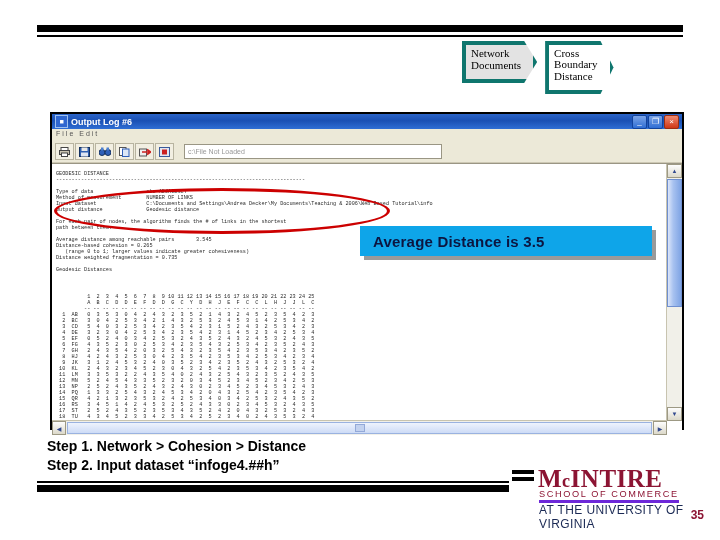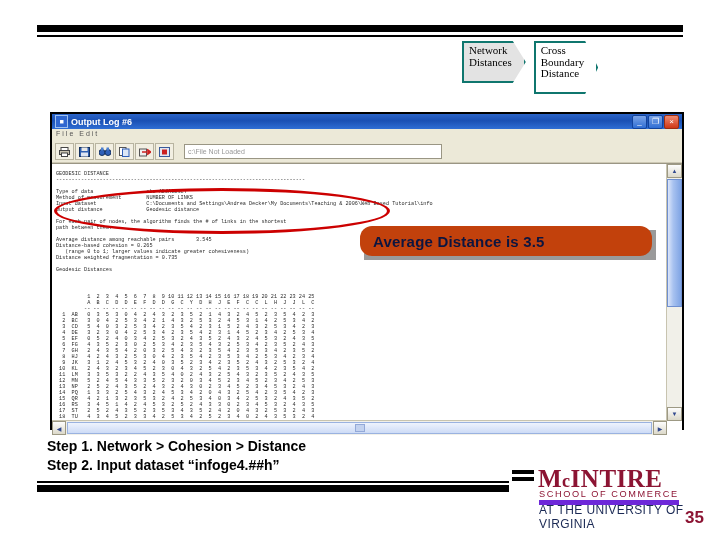--- a/index.html
+++ b/index.html
@@ -19,24 +19,24 @@
     position:absolute;left:55px;top:38px;width:380px;
     text-align:center;color:#c2005a;font-weight:bold;font-size:25px;
     line-height:30px;letter-spacing:.2px;
   }
   .title .l2{display:block;}
 
   
   .chev-row{position:absolute;left:462px;top:41px;height:56px;display:flex;align-items:flex-start;}
   .chev{
     position:relative;height:42px;box-sizing:border-box;
-    border:2px solid #0f766e;background:#fff;
+    border:4px solid #0f766e;background:#fff;
     font-family:"Liberation Serif", serif;font-size:11px;line-height:11.5px;
-    color:#000;display:flex;align-items:flex-start;
-    padding:2px 12px 2px 5px;
+    color:#000;display:flex;align-items:flex-end;
+    padding:2px 12px 8px 5px;
     clip-path:polygon(0 0, calc(100% - 13px) 0, 100% 50%, calc(100% - 13px) 100%, 0 100%);
   }
   .chev.filled{background:#e3e3e3;}
   .chev.tall{height:53px;}
   .chev .ctext{display:block;}
   .chev-gap{width:4px;}
 
   
   .win{
     position:absolute;left:50px;top:112px;width:634px;height:318px;
@@ -102,23 +102,22 @@
   .ellipse{
     position:absolute;left:54px;top:188px;width:330px;height:40px;
     border:3px solid #cc0000;border-radius:50%;background:transparent;
     pointer-events:none;
   }
 
   
   .callout-shadow{position:absolute;left:364px;top:230px;width:292px;height:30px;background:#9a9a9a;}
   .callout{
     position:absolute;left:360px;top:226px;width:292px;height:30px;
-    background:#c2410c;display:flex;align-items:center;padding-left:13px;
+    background:#0ea5e9;display:flex;align-items:center;padding-left:13px;
     box-sizing:border-box;
-    border-radius:12px;
   }
   .callout span{color:#0c1540;font-weight:bold;font-size:15px;letter-spacing:.2px;}
 
   
   .steps{position:absolute;left:47px;top:437px;font-size:14px;font-weight:bold;color:#000;
     line-height:19px;}
   .steps .ln{display:block;white-space:nowrap;}
 
   
   .bot-thin{position:absolute;left:37px;top:481px;width:472px;height:2px;background:#000;}
@@ -126,40 +125,40 @@
 
   
   .logo{position:absolute;left:512px;top:462px;width:176px;height:54px;}
   .logo .dashes{position:absolute;left:0;top:8px;width:22px;}
   .logo .dashes i{display:block;height:4px;background:#000;margin-bottom:3px;}
   .logo .mc{position:absolute;left:26px;top:4px;color:#8c1433;font-weight:bold;
     font-family:"Liberation Serif", serif;font-size:25px;line-height:25px;letter-spacing:.5px;}
   .logo .mc small{font-size:18px;}
   .logo .soc{position:absolute;left:27px;top:27px;color:#8c1433;font-size:9.2px;
     letter-spacing:1.6px;font-family:"Liberation Sans", sans-serif;
-    border-bottom:5px solid #6d28d9;padding-bottom:1px;}
+    border-bottom:3px solid #6d28d9;padding-bottom:1px;}
   .logo .uva{position:absolute;left:27px;top:41px;color:#1b2a55;font-size:12px;
     letter-spacing:.4px;font-family:"Liberation Sans", sans-serif;}
 
-  .pagenum{position:absolute;right:16px;top:508px;color:#8c1433;font-size:17px;font-weight:bold;}
+  .pagenum{position:absolute;right:16px;top:508px;color:#8c1433;font-size:12px;font-weight:bold;}
 </style>
 </head>
 <body>
 
 <div class="slide">
 
   <div class="top-bar-thick"></div>
   <div class="top-bar-thin"></div>
 
 
   <div class="chev-row">
     <div class="chev filled">
       <span class="ctext">
         <span>Network</span><br>
-        <span>Distances</span>
+        <span>Documents</span>
       </span>
     </div>
     <div class="chev-gap"></div>
     <div class="chev-gap"></div>
     <div class="chev tall">
       <span class="ctext">
         <span>Cross</span><br>
         <span>Boundary</span><br>
         <span>Distance</span>
       </span>

